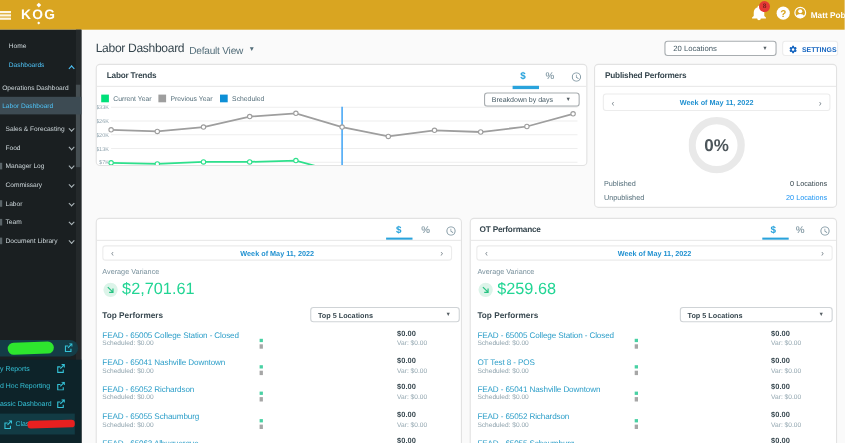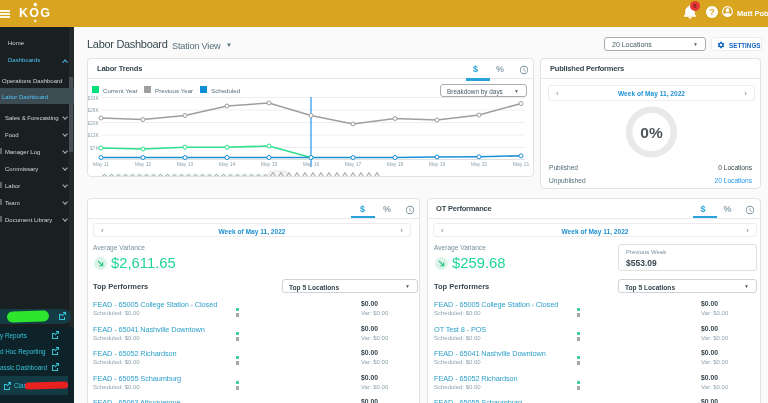--- a/index.html
+++ b/index.html
@@ -121,34 +121,34 @@
       </svg>
     <div style="position:absolute;left:0;top:349px;width:68px;height:19px;background:#123b44;"></div>
     <svg class="abs" style="left:3px;top:355px;" width="8" height="8" viewBox="0 0 8 8">
         <path d="M1 2h3v1H2v4h4V5h1v3H1zM5 0h3v3H7V1.7L4.2 4.5l-.7-.7L6.3 1H5z" fill="#35c3d8"></path>
       </svg>
     <div class="sbl" style="top:355px;left:14px;">Classic</div>
     <div style="position:absolute;left:25px;top:355px;width:43px;height:7px;background:#e82020;border-radius:3px;transform:rotate(-1.5deg);"></div>
   </div>
 
   <div class="abs" style="left:87px;top:38px;font-size:11px;color:#37474f;font-weight:500;letter-spacing:-0.3px;">Labor Dashboard</div>
-  <div class="abs" style="left:172px;top:40.5px;font-size:9.2px;color:#546e7a;letter-spacing:-0.2px;">Station View</div>
+  <div class="abs" style="left:172px;top:40.5px;font-size:9.2px;color:#546e7a;letter-spacing:-0.2px;">Default View</div>
   <div class="abs" style="left:226px;top:42px;font-size:6px;color:#546e7a;">▼</div>
   <div class="sel" style="left:604px;top:37px;width:102px;height:14px;">
     <div style="position:absolute;left:7px;top:3px;font-size:7px;color:#455a64;">20 Locations</div>
     <div class="dd">▼</div>
   </div>
   <div class="abs" style="left:711px;top:37px;width:51px;height:14px;background:#fff;border:1px solid #ececec;border-radius:3px;">
     <svg style="position:absolute;left:5px;top:3px;" width="8" height="8" viewBox="0 0 24 24">
         <path d="M19.4 12.98c.04-.32.06-.65.06-.98s-.02-.66-.07-.98l2.11-1.65c.19-.15.24-.42.12-.64l-2-3.46c-.12-.22-.39-.3-.61-.22l-2.49 1c-.52-.4-1.08-.73-1.69-.98l-.38-2.65A.488.488 0 0 0 14 2h-4c-.25 0-.46.18-.49.42l-.38 2.65c-.61.25-1.17.59-1.69.98l-2.49-1c-.23-.09-.49 0-.61.22l-2 3.46c-.13.22-.07.49.12.64l2.11 1.65c-.05.32-.08.65-.08.98s.03.66.07.98l-2.11 1.65c-.19.15-.24.42-.12.64l2 3.46c.12.22.39.3.61.22l2.49-1c.52.4 1.08.73 1.69.98l.38 2.65c.03.24.24.42.49.42h4c.25 0 .46-.18.49-.42l.38-2.65c.61-.25 1.17-.59 1.69-.98l2.49 1c.23.09.49 0 .61-.22l2-3.46c.12-.22.07-.49-.12-.64l-2.11-1.65zM12 15.5c-1.93 0-3.5-1.57-3.5-3.5s1.57-3.5 3.5-3.5 3.5 1.57 3.5 3.5-1.57 3.5-3.5 3.5z" fill="#1565c0"></path>
       </svg>
     <div style="position:absolute;left:17px;top:4.2px;font-size:6.3px;font-weight:bold;color:#1565c0;">SETTINGS</div>
   </div>
 
-  <div class="card" id="card-lt" style="left:87px;top:58px;width:447px;height:119px;overflow:hidden;">
+  <div class="card" id="card-lt" style="left:87px;top:58px;width:447px;height:93px;overflow:hidden;">
     <div class="chd">Labor Trends</div>
     <div class="hline" style="top:19px;"></div>
     <div class="ic-d on" style="left:385px;top:5px;">$</div>
     <div class="ic-d" style="left:408px;top:5px;">%</div>
     <svg style="position:absolute;left:431px;top:6px;" width="10" height="10" viewBox="0 0 24 24">
         <path d="M12 2a10 10 0 1 0 0 20 10 10 0 0 0 0-20zm0 18a8 8 0 1 1 0-16 8 8 0 0 1 0 16z" fill="#78909c"></path>
         <path d="M12.5 7H11v6l5.2 3.1.8-1.2-4.5-2.7z" fill="#78909c"></path>
       </svg>
     <div class="tabline" style="left:378px;top:19px;width:24px;height:2.5px;"></div>
 
@@ -258,21 +258,21 @@
       <div class="lt" style="top:2px;">‹</div>
         <div class="wk" style="top:3.5px;">Week of May 11, 2022</div>
         <div class="gt" style="top:2px;">›</div>
     </div>
     <div class="avlab" style="left:5px;top:45px;">Average Variance</div>
     <div class="avcirc" style="left:6px;top:58px;">
         <svg width="7" height="7" viewBox="0 0 7 7">
           <path d="M1 1 L5.4 5.4 M5.7 2.2 V5.7 H2.2" stroke="#26c281" stroke-width="1.1" fill="none"></path>
         </svg>
       </div>
-    <div class="avval" style="left:23px;top:56px;">$2,611.65</div>
+    <div class="avval" style="left:23px;top:56px;">$2,701.61</div>
     <div class="tplab" style="left:5px;top:83px;">Top Performers</div>
     <div class="sel" style="left:194px;top:80px;width:136px;height:14px;border-color:#cfd3d6;">
       <div style="position:absolute;left:6px;top:3.5px;font-size:6.6px;font-weight:bold;color:#37474f;">Top 5 Locations</div>
       <div class="dd">▼</div>
     </div>
 
     <div class="rowlink" style="left:5px;top:101px;">FEAD - 65005 College Station - Closed</div>
     <div class="rowsub" style="left:5px;top:111px;">Scheduled: $0.00</div>
     <div class="mini-g" style="left:148px;top:108.5px;"></div>
       <div class="mini-gr" style="left:148px;top:114px;"></div>
@@ -319,24 +319,20 @@
         <div class="wk" style="top:3.5px;">Week of May 11, 2022</div>
         <div class="gt" style="top:2px;">›</div>
     </div>
     <div class="avlab" style="left:6px;top:45px;">Average Variance</div>
     <div class="avcirc" style="left:7px;top:58px;">
         <svg width="7" height="7" viewBox="0 0 7 7">
           <path d="M1 1 L5.4 5.4 M5.7 2.2 V5.7 H2.2" stroke="#26c281" stroke-width="1.1" fill="none"></path>
         </svg>
       </div>
     <div class="avval" style="left:24px;top:56px;">$259.68</div>
-    <div class="pwbox" style="left:190px;top:45px;width:139px;height:27px;">
-      <div class="pwlab">Previous Week</div>
-      <div class="pwval">$553.09</div>
-    </div>
     <div class="tplab" style="left:6px;top:83px;">Top Performers</div>
     <div class="sel" style="left:190px;top:80px;width:139px;height:14px;border-color:#cfd3d6;">
       <div style="position:absolute;left:6px;top:3.5px;font-size:6.6px;font-weight:bold;color:#37474f;">Top 5 Locations</div>
       <div class="dd">▼</div>
     </div>
 
     <div class="rowlink" style="left:6px;top:101px;">FEAD - 65005 College Station - Closed</div>
     <div class="rowsub" style="left:6px;top:111px;">Scheduled: $0.00</div>
     <div class="mini-g" style="left:149px;top:108.5px;"></div>
       <div class="mini-gr" style="left:149px;top:114px;"></div>

